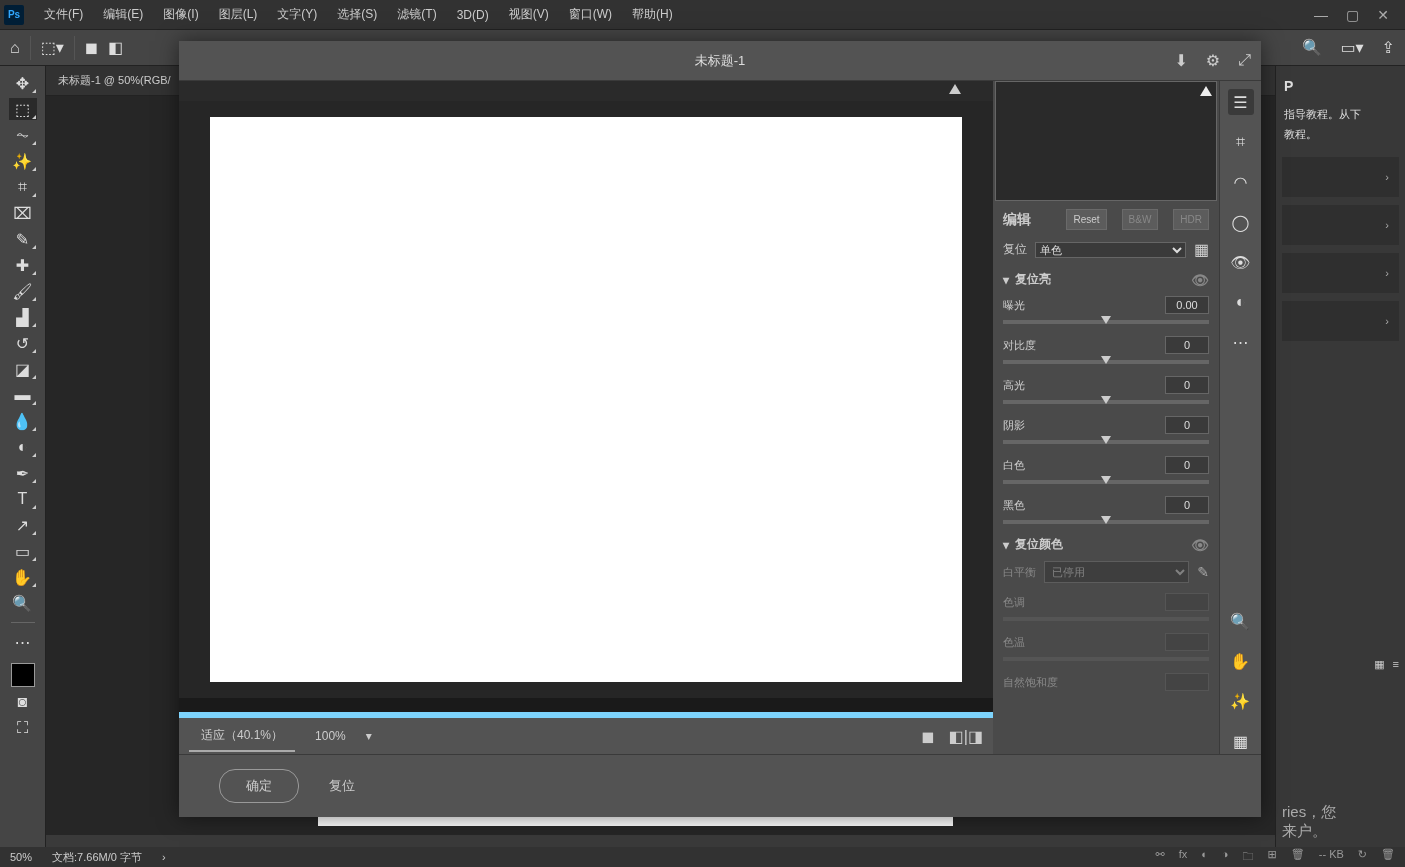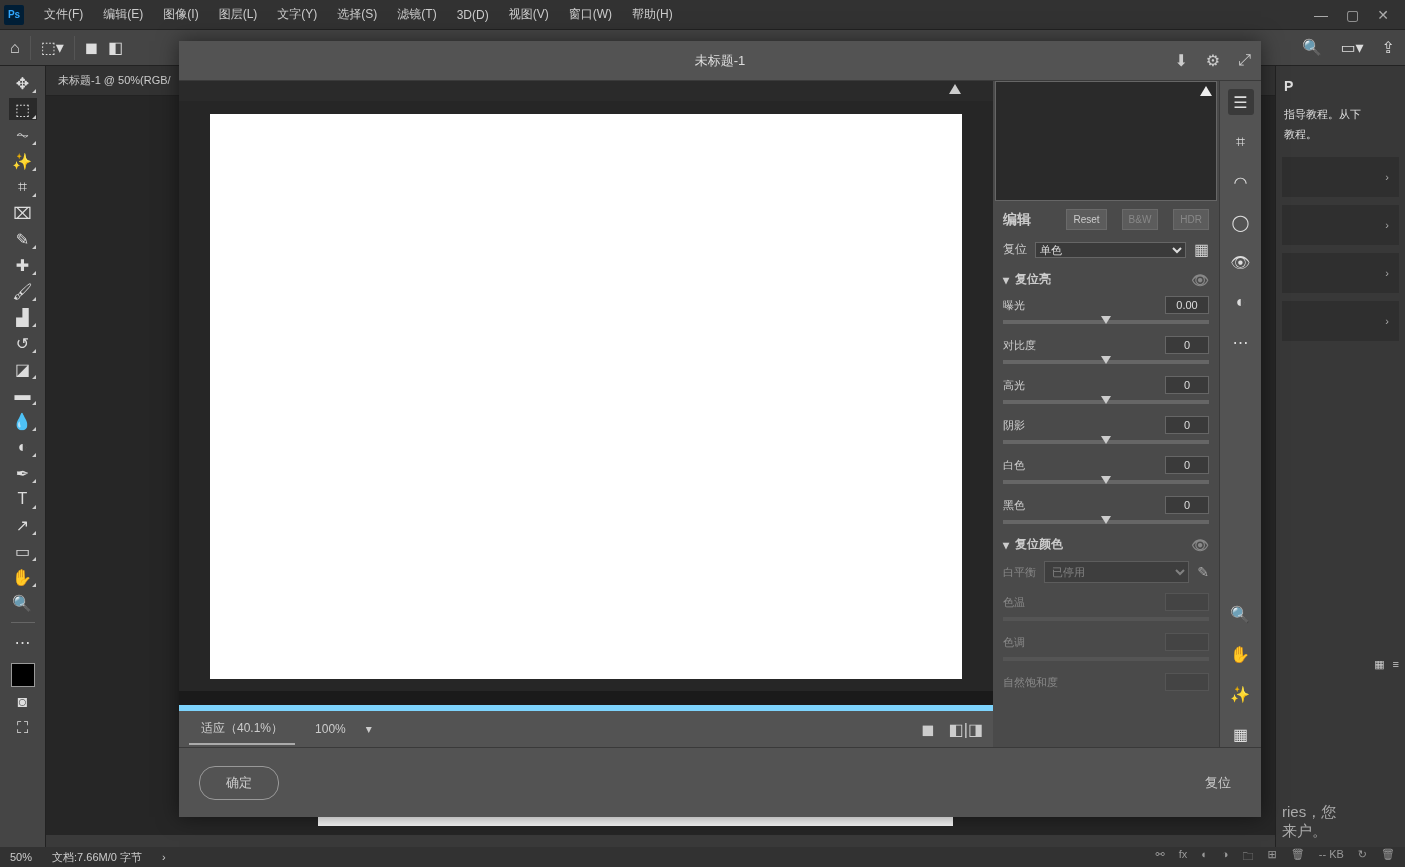--- a/index.html
+++ b/index.html
@@ -106,21 +106,21 @@
 .cr-wb-row .eyedrop { color: #aaa; font-size: 14px; cursor: pointer; }
 .cr-wb-row .dim { color: #888; }
 
 
 .cr-tools { width: 42px; background: #535353; display: flex; flex-direction: column; align-items: center; padding-top: 8px; gap: 14px; border-left: 1px solid #3a3a3a; }
 .cr-tools .ct { width: 26px; height: 26px; display: flex; align-items: center; justify-content: center; color: #ddd; font-size: 16px; cursor: pointer; }
 .cr-tools .ct.active { background: #3a3a3a; border-radius: 3px; }
 .cr-tools .gap { flex: 1; }
 
 
-.cr-footer { height: 70px; background: #535353; display: flex; align-items: center; justify-content: space-between; gap: 20px; padding: 0 20px; border-top: 1px solid #3a3a3a; font-size: 13px; }
+.cr-footer { height: 63px; background: #535353; display: flex; align-items: center; justify-content: flex-start; gap: 20px; padding: 0 40px; border-top: 1px solid #3a3a3a; font-size: 13px; }
 .cr-footer .btn { padding: 7px 26px; border: 1px solid #999; border-radius: 16px; cursor: pointer; }
 .cr-footer .btn.primary { }
 .cr-footer .btn.text { border: none; padding: 7px 10px; }
 </style>
 </head>
 <body>
 
 <div class="menubar">
   <div class="ps-logo">Ps</div>
   <div class="menu-item">文件(F)</div>
@@ -354,28 +354,28 @@
           </div>
           <div class="cr-wb-row">
             <span class="dim">白平衡</span>
             <select disabled="">
               <option>已停用</option>
             </select>
             <span class="eyedrop">✎</span>
           </div>
           <div class="cr-slider-row">
             <div class="cr-slider-labels">
+              <span class="dim">色调</span>
+              <input disabled="" style="">
+            </div>
+            <div class="cr-track disabled"></div>
+          </div>
+          <div class="cr-slider-row">
+            <div class="cr-slider-labels">
               <span class="dim">色温</span>
-              <input disabled="" style="">
-            </div>
-            <div class="cr-track disabled"></div>
-          </div>
-          <div class="cr-slider-row">
-            <div class="cr-slider-labels">
-              <span class="dim">色调</span>
               <input disabled="" style="">
             </div>
             <div class="cr-track disabled"></div>
           </div>
           <div class="cr-slider-row">
             <div class="cr-slider-labels">
               <span class="dim">自然饱和度</span>
               <input disabled="" style="">
             </div>
           </div>

